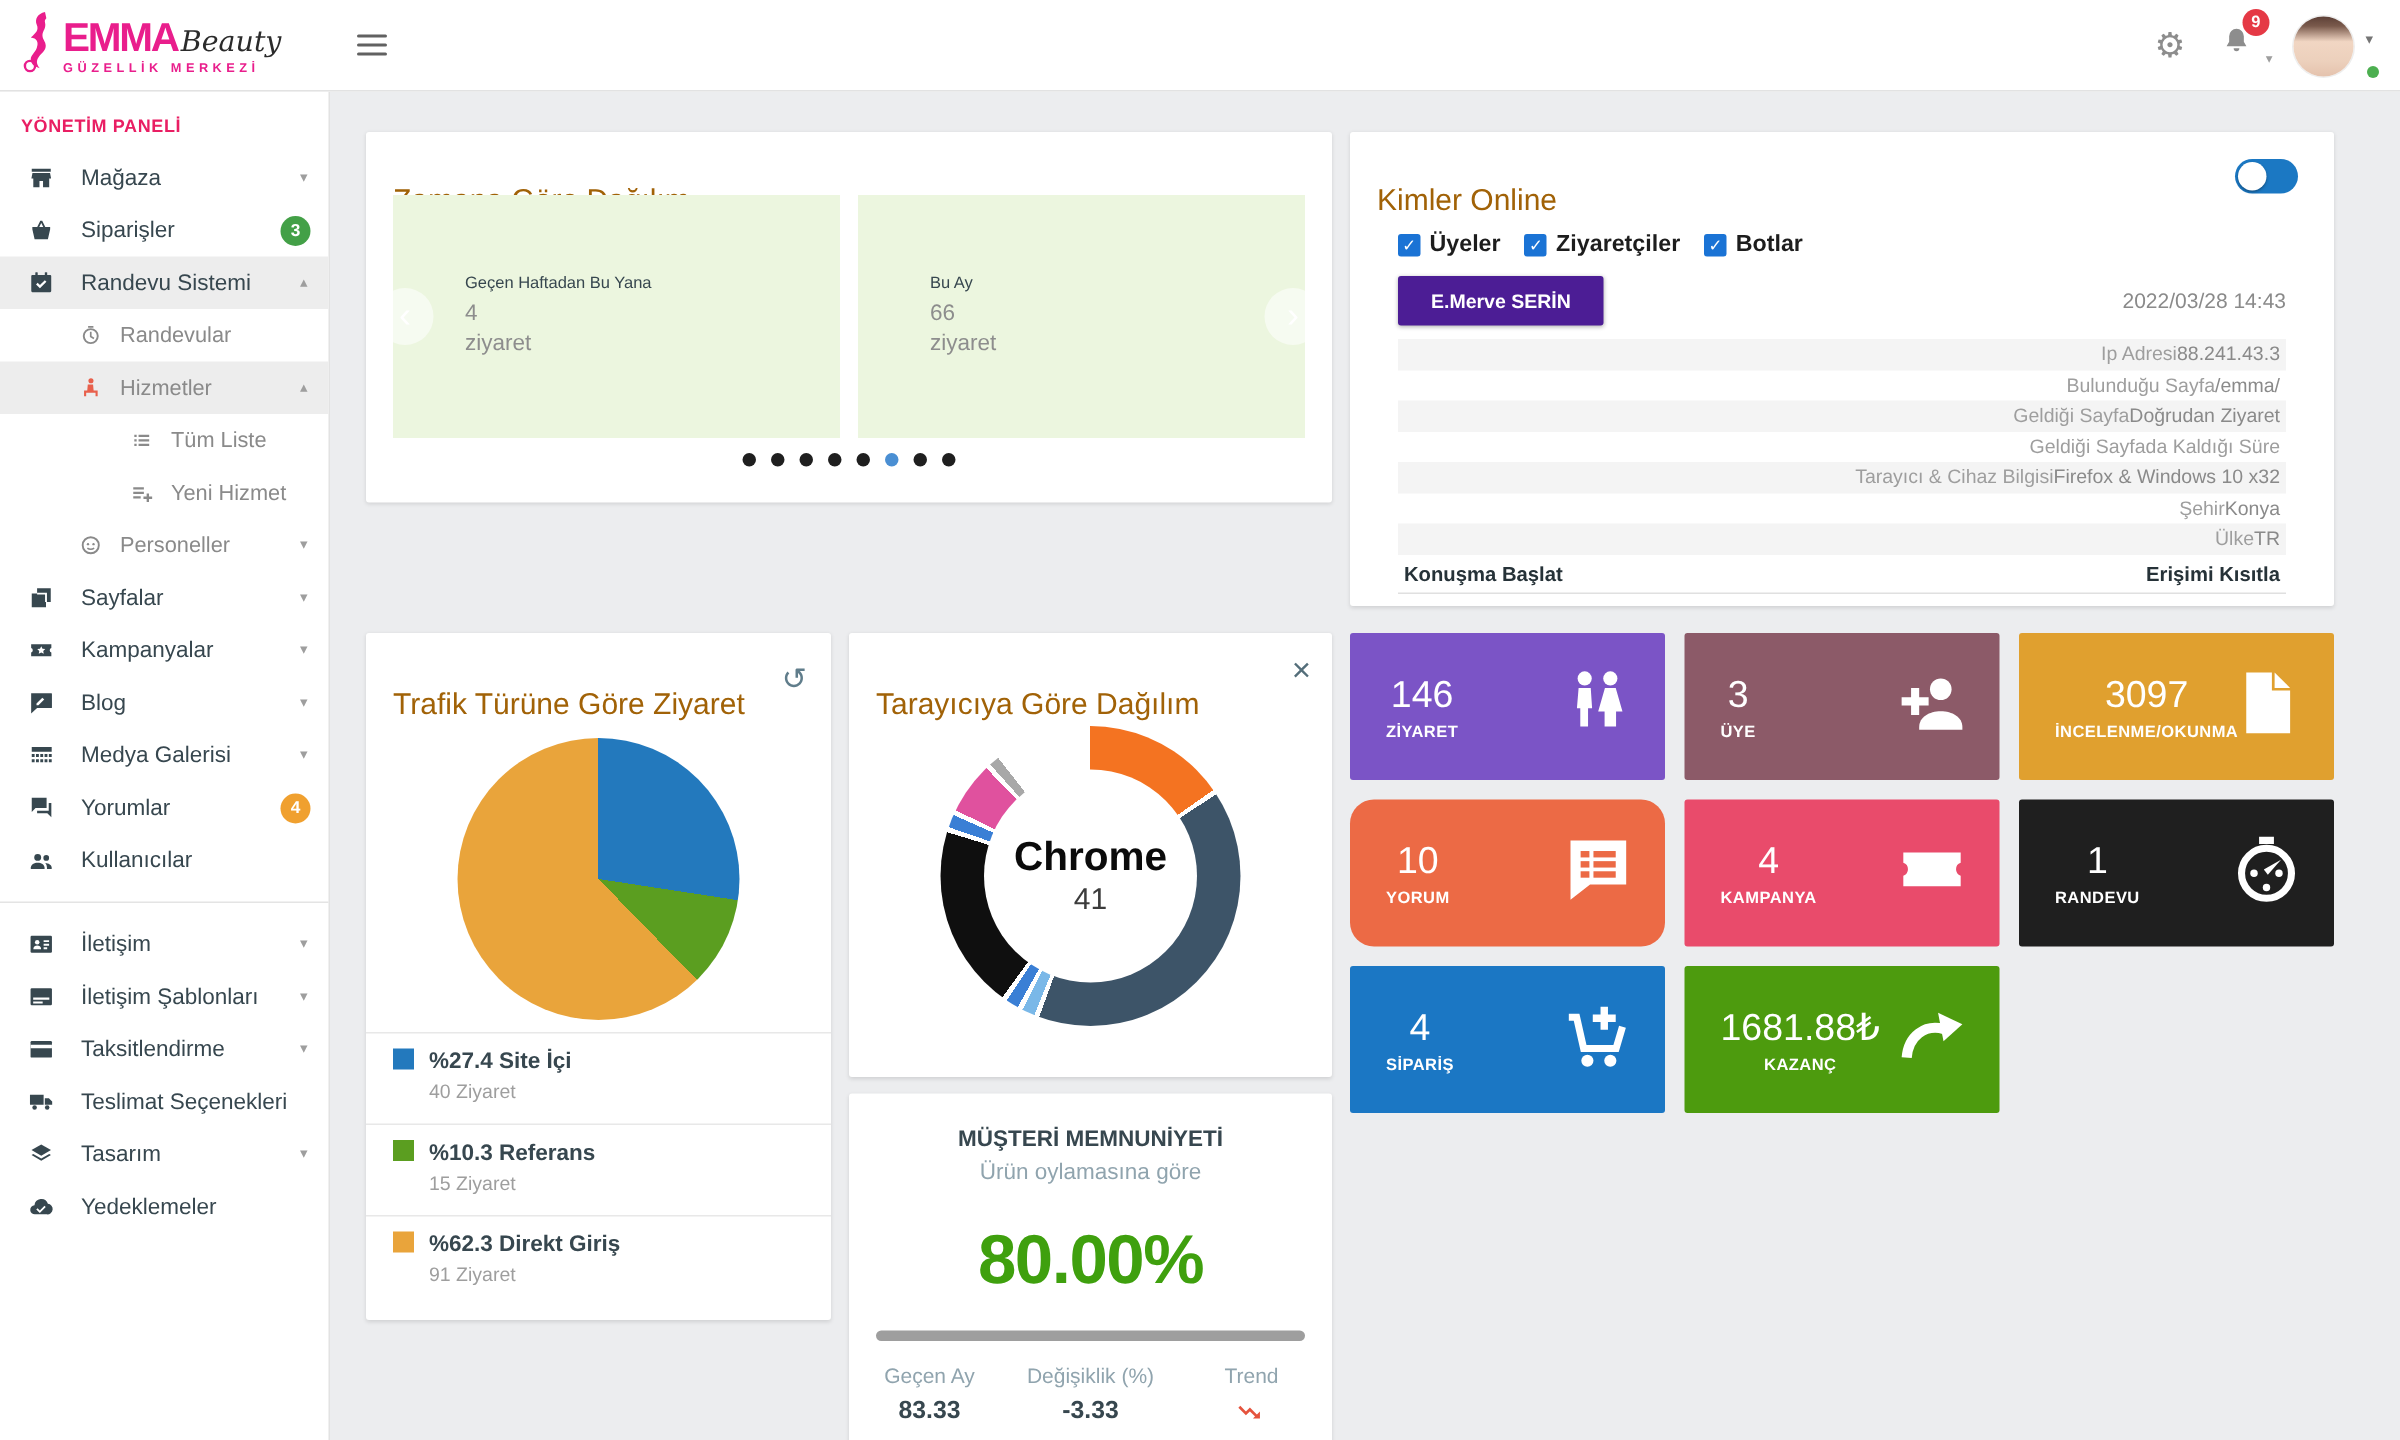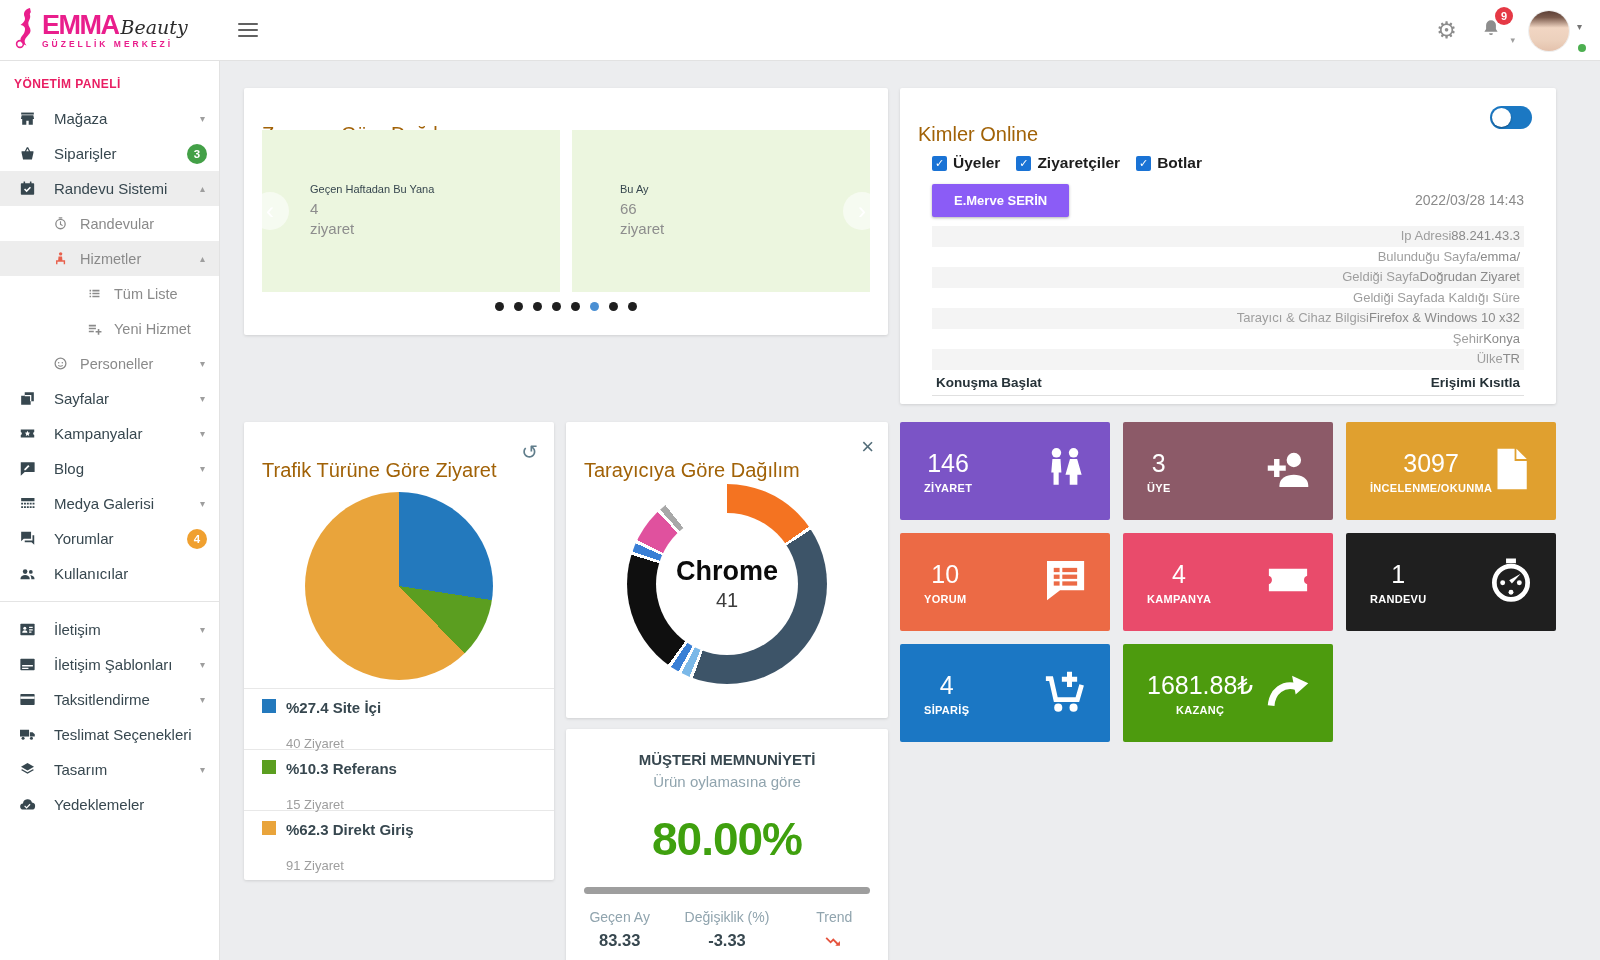--- a/index.html
+++ b/index.html
@@ -69,42 +69,42 @@
   #card-online{left:680px;top:27px;width:656px;height:316px;}
   #card-online .card-title{position:absolute;left:18px;top:20px;}
   .switch{position:absolute;right:24px;top:18px;width:42px;height:23px;border-radius:12px;
     background:#1b78c3;cursor:pointer;}
   .switch .knob{position:absolute;left:2px;top:2px;width:19px;height:19px;border-radius:50%;
     background:#fff;box-shadow:0 1px 2px rgba(0,0,0,.35);}
   .filters{position:absolute;left:32px;top:66px;display:flex;gap:16px;align-items:center;}
   .filter{display:flex;align-items:center;gap:6px;cursor:pointer;font-size:15.5px;font-weight:bold;color:#1d1d1d;}
   .cbx{width:15px;height:15px;border-radius:2px;background:#1a73d5;color:#fff;font-size:11px;
     display:flex;align-items:center;justify-content:center;font-weight:bold;}
-  .visitor-btn{position:absolute;left:32px;top:96px;height:33px;padding:0 22px;background:#8b5cf6;
+  .visitor-btn{position:absolute;left:32px;top:96px;height:33px;padding:0 22px;background:#4c1d95;
     border:none;color:#fff;font-size:13px;font-weight:bold;border-radius:2px;cursor:pointer;
     box-shadow:0 1px 3px rgba(0,0,0,.3);font-family:inherit;}
   .timestamp{position:absolute;right:32px;top:104px;font-size:14px;color:#8a8a8a;}
   .online-table{position:absolute;left:32px;right:32px;top:138px;}
   .ot-row{display:flex;justify-content:flex-end;font-size:13px;line-height:20.5px;padding:0 4px 0 4px;}
   .ot-row.shade{background:#f4f4f4;}
   .ot-row .l{color:#9e9e9e;} .ot-row .v{color:#8a8a8a;}
   .ot-actions{display:flex;justify-content:space-between;font-size:13.5px;font-weight:bold;
     color:#263238;line-height:24px;padding:0 4px;border-bottom:1px solid #e0e0e0;margin-top:1px;}
   .ot-actions span{cursor:pointer;}
   
   #card-traffic{left:24px;top:361px;width:310px;height:458px;}
   #card-traffic .card-title{position:absolute;left:18px;top:22px;}
   .refresh{position:absolute;right:16px;top:18px;font-size:20px;color:#607d8b;cursor:pointer;}
   .pie{position:absolute;left:61px;top:70px;width:188px;height:188px;border-radius:50%;}
   .legend{position:absolute;left:0;right:0;top:266px;}
   .leg-item{border-top:1px solid #e8e8e8;padding:10px 18px 9px 18px;height:61px;}
   .leg-top{display:flex;align-items:flex-start;gap:10px;}
   .leg-sq{width:14px;height:14px;}
   .leg-lab{font-size:15px;font-weight:bold;color:#37474f;}
-  .leg-sub{font-size:13px;color:#9e9e9e;margin:20px 0 0 24px;}
+  .leg-sub{font-size:13px;color:#9e9e9e;margin:4px 0 0 24px;}
   
   #card-browser{left:346px;top:361px;width:322px;height:296px;}
   #card-browser .card-title{position:absolute;left:18px;top:22px;}
   .close-x{position:absolute;right:14px;top:12px;font-size:22px;color:#546e7a;cursor:pointer;}
   .donut{position:absolute;left:61px;top:62px;width:200px;height:200px;border-radius:50%;}
   .donut::after{content:"";position:absolute;left:29px;top:29px;width:142px;height:142px;
     border-radius:50%;background:#fff;}
   .donut-center{position:absolute;left:61px;top:62px;width:200px;height:200px;display:flex;
     flex-direction:column;align-items:center;justify-content:center;z-index:2;}
   .dc-label{font-size:27px;font-weight:800;color:#0b0b0b;}
@@ -554,21 +554,21 @@
       <div class="tile" style="background: rgb(224, 160, 47); --bg: #e0a02f;">
         <span class="tile-text">
        <span class="tile-val">3097</span>
        <span class="tile-lab">İNCELENME/OKUNMA</span>
         </span>
      <span class="tile-ico"><svg width="54" height="54" viewBox="0 0 24 24" fill="#ffffff" style="color:#ffffff;--bg:#e0a02f">
             <path d="M6 3h7.6v5.4H19V21H6z"></path>
             <path d="M14.4 3 19 7.6h-4.6z"></path>
           </svg></span>
       </div>
-      <div class="tile" style="background: rgb(236, 106, 69); --bg: #ec6a45;">
+      <div class="tile" style="background: rgb(236, 106, 69); border-radius: 16px; --bg: #ec6a45;">
         <span class="tile-text">
        <span class="tile-val">10</span>
        <span class="tile-lab">YORUM</span>
         </span>
      <span class="tile-ico"><svg width="54" height="54" viewBox="0 0 24 24" fill="#ffffff" style="color:#ffffff;--bg:#ec6a45">
             <path d="M4 3.5h16.5v13H9.8L4 21z"></path>
             <g fill="var(--bg,#ec6a45)">
               <rect x="7" y="6.6" width="2.6" height="1.9"></rect>
               <rect x="10.8" y="6.6" width="6.6" height="1.9"></rect>
               <rect x="7" y="9.6" width="2.6" height="1.9"></rect>

